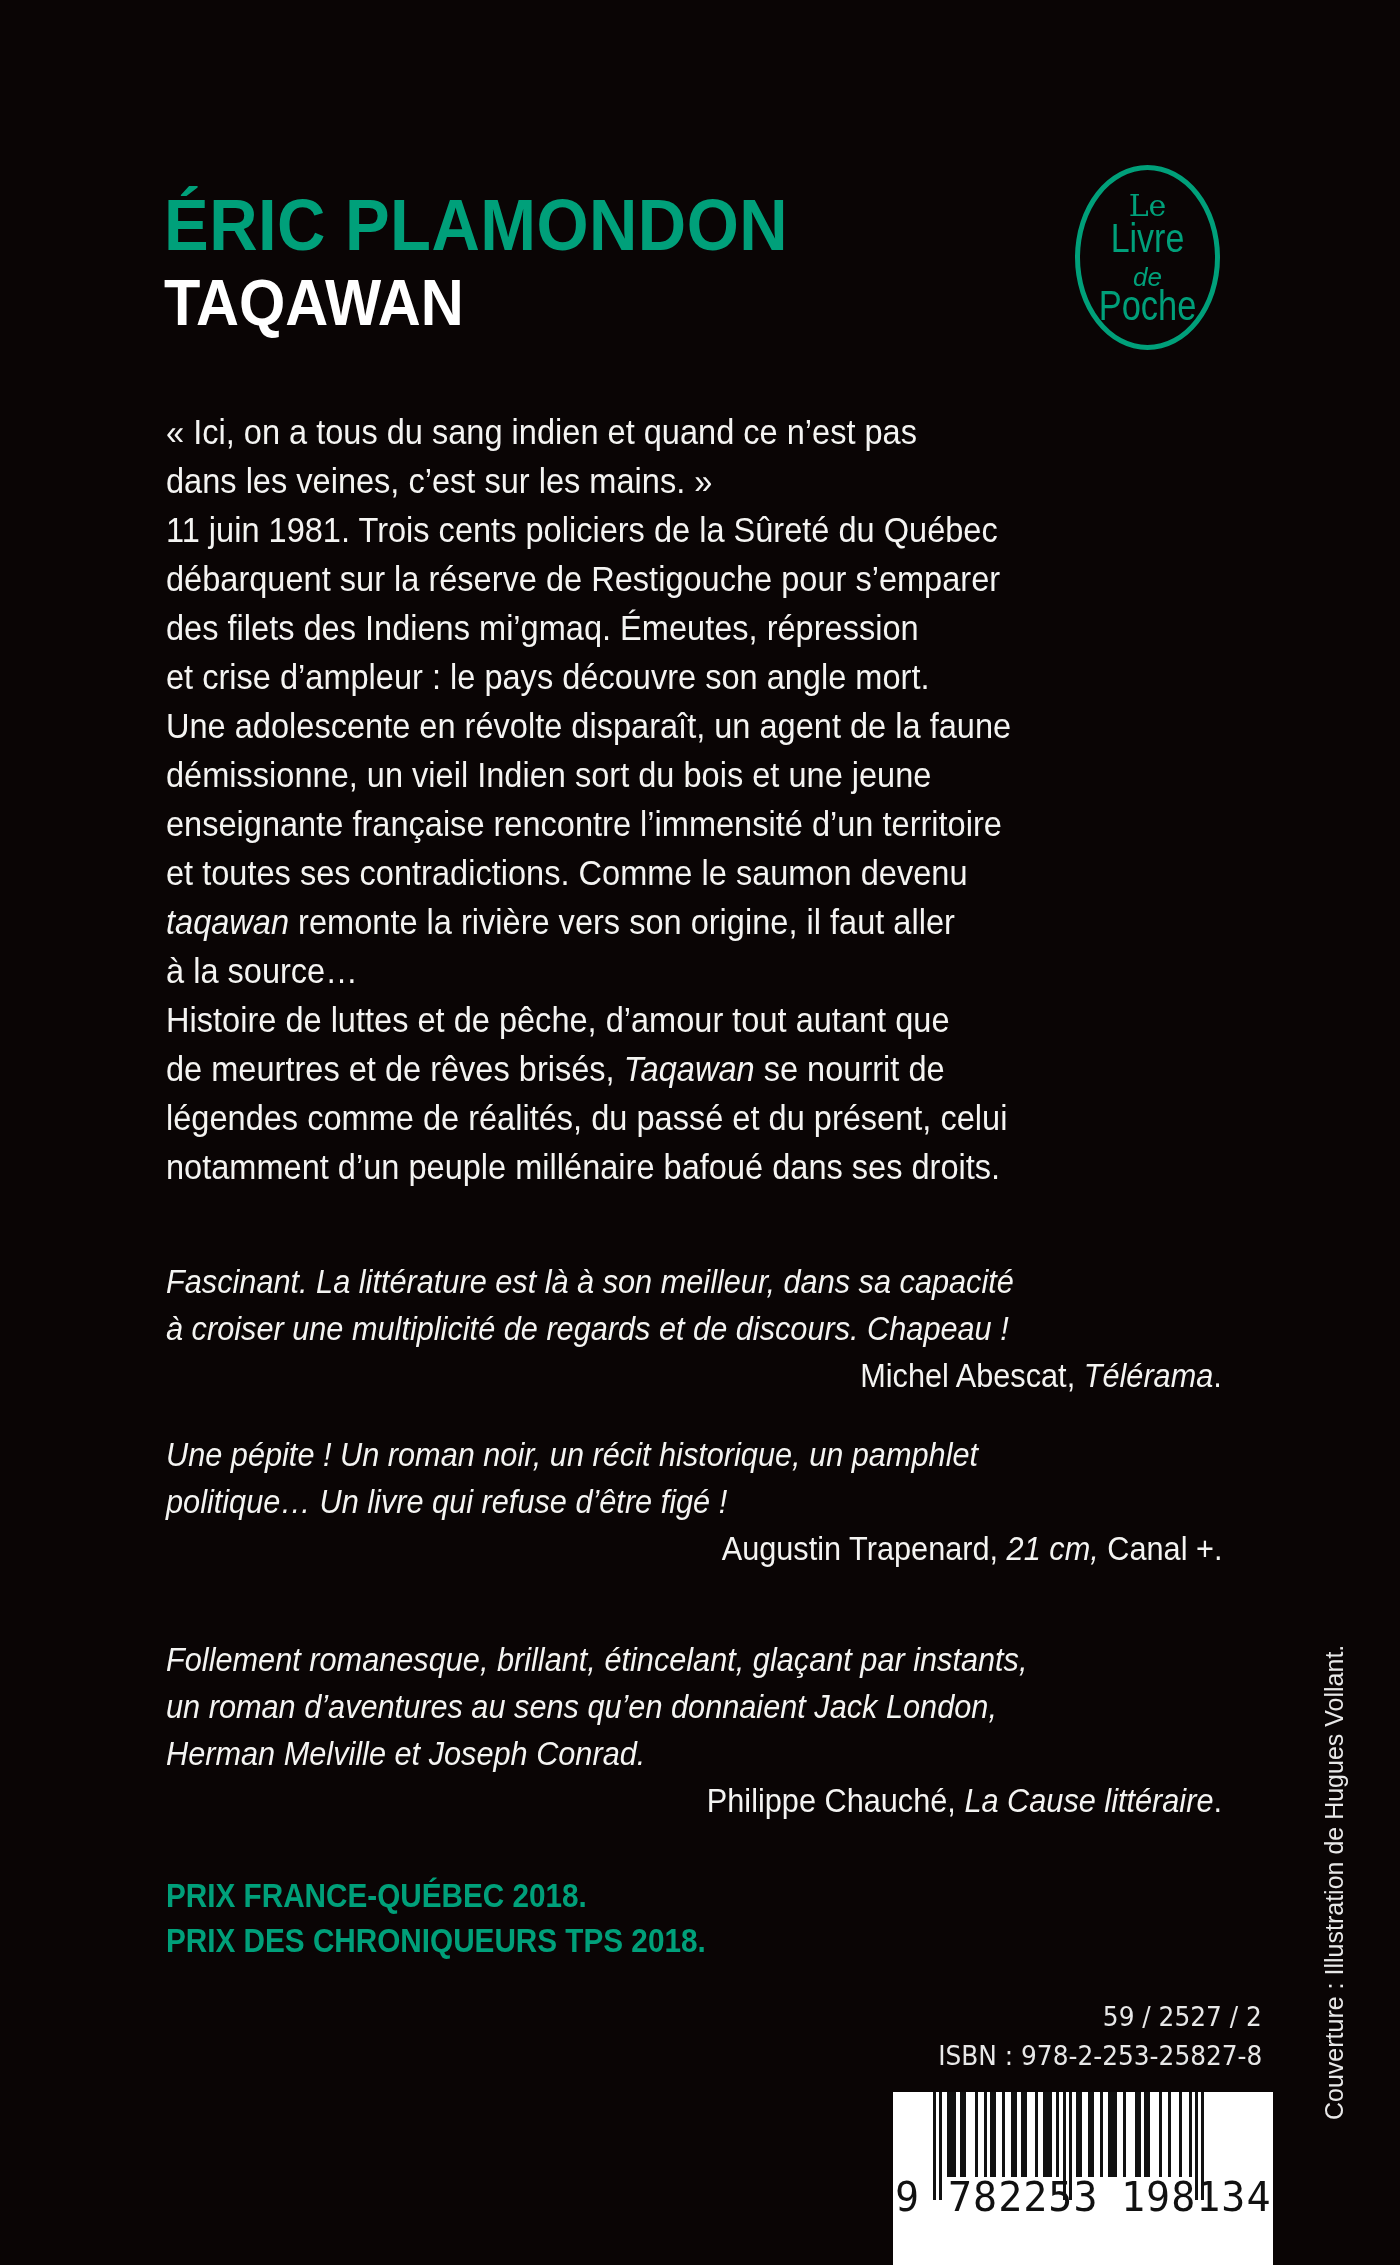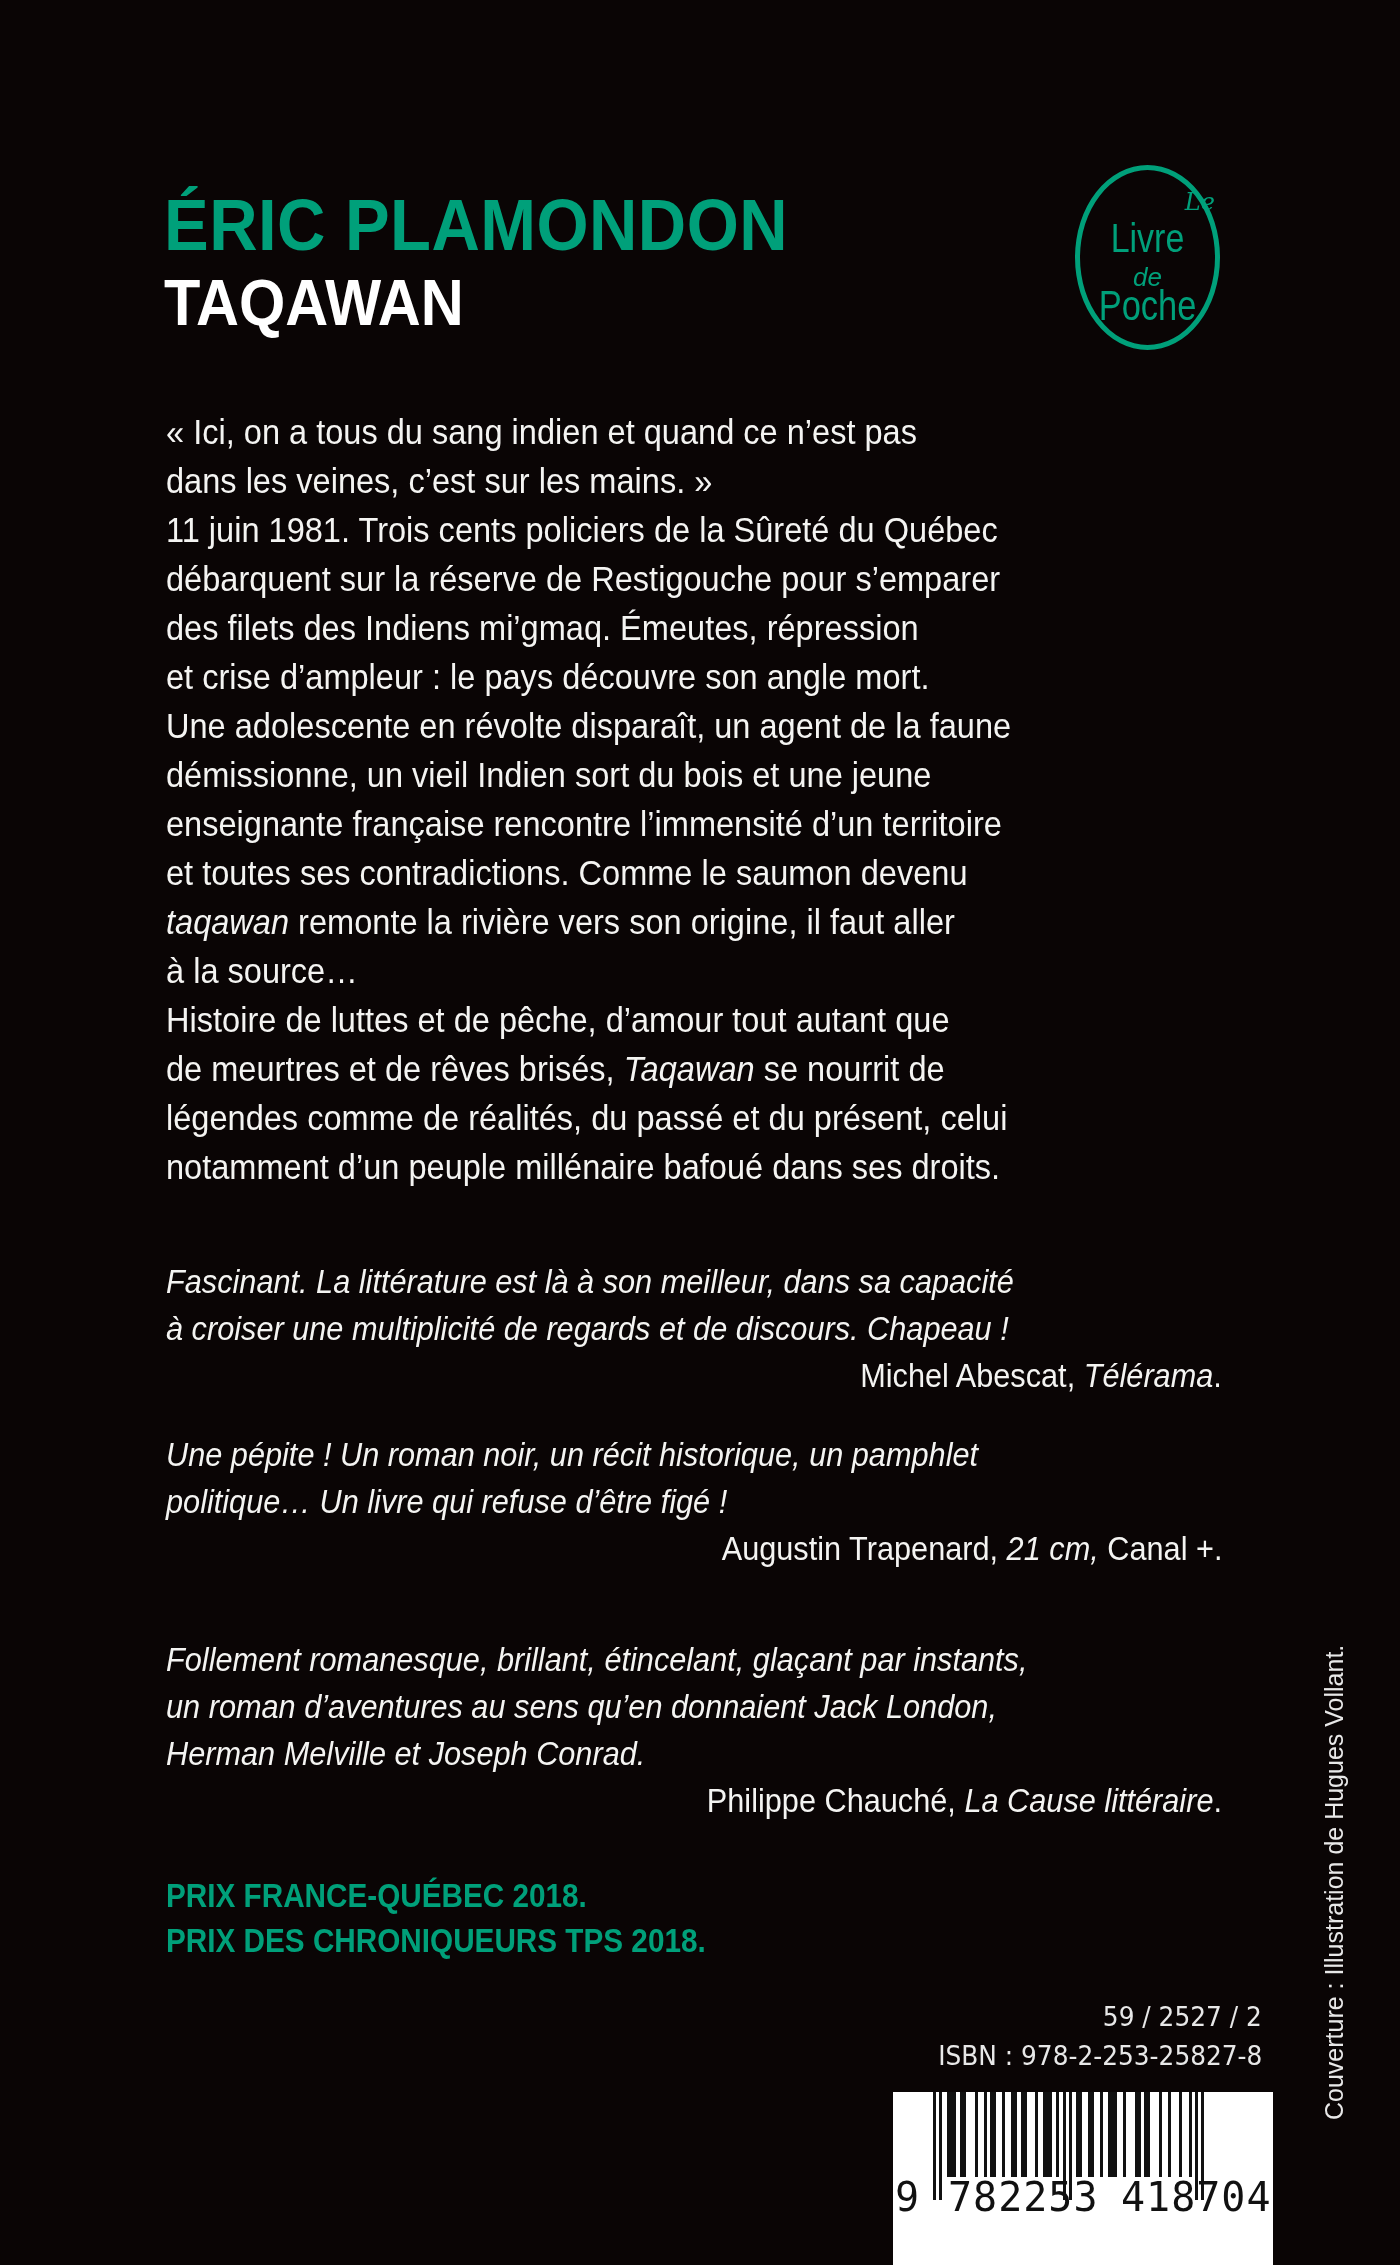--- a/index.html
+++ b/index.html
@@ -1,21 +1,21 @@
 <!DOCTYPE html>
 <html><head>
 <meta charset="utf-8">
 <style>
   html, body { margin:0; padding:0; }
   body { width:1400px; height:2265px; background:#0a0505; position:relative; overflow:hidden; font-family:"Liberation Sans", sans-serif; color:#f4f4f2; }
   .abs { position:absolute; white-space:nowrap; }
   .author { left:164px; top:184px; font-size:72px; font-weight:bold; color:#00a07a; letter-spacing:0.5px; transform:scaleX(0.93); transform-origin:left top; }
   .title { left:164px; top:266px; font-size:64px; font-weight:bold; color:#ffffff; transform:scaleX(0.93); transform-origin:left top; }
   .logo { left:1075px; top:165px; width:145px; height:185px; border:5px solid #00a07a; border-radius:50%; box-sizing:border-box; color:#00a07a; text-align:center; }
-  .logo .l1 { position:absolute; left:0; right:0; top:18px; font-size:24px; font-style:italic; font-family:"DejaVu Serif", serif;text-align:right; }
+  .logo .l1 { position:absolute; left:0; right:0; top:18px; font-size:30px; font-family:"DejaVu Serif", serif; }
   .logo .l2 { position:absolute; left:0; right:0; top:46px; font-size:40px; transform:scaleX(0.85); }
   .logo .l3 { position:absolute; left:0; right:0; top:92px; font-size:26px; font-style:italic; }
   .logo .l4 { position:absolute; left:0; right:0; top:112px; font-size:42px; transform:scaleX(0.82); }
   .body-line { left:166px; font-size:35px; line-height:40px; transform:scaleX(0.93); transform-origin:left top; }
   .quote-line { left:166px; font-size:33px; line-height:40px; font-style:italic; transform:scaleX(0.93); transform-origin:left top; }
   .attrib { right:178px; font-size:33px; line-height:40px; transform:scaleX(0.93); transform-origin:right top; }
   .prize { left:166px; font-size:33px; line-height:40px; font-weight:bold; color:#00a07a; transform:scaleX(0.9); transform-origin:left top; }
   .code { right:138px; font-size:27px; line-height:32px; color:#e8e8e8; font-family:"DejaVu Sans", sans-serif; transform:scaleX(0.92); transform-origin:right top; }
   .credit { left:1320px; top:2120px; font-size:25px; color:#e8e8e8; transform:rotate(-90deg); transform-origin:left top; white-space:nowrap; }
   .barcode { left:893px; top:2092px; width:380px; height:173px; background:#ffffff; }
@@ -103,17 +103,17 @@
       <span style="width:3px;height:85px;margin-left:9px"></span>
     <span style="width:3px;height:85px;margin-left:6px"></span>
       <span style="width:3px;height:85px;margin-left:8px"></span>
     <span style="width:3px;height:85px;margin-left:7px"></span>
       <span style="width:3px;height:108px;margin-left:3px"></span>
     <span style="width:3px;height:108px;margin-left:3px"></span>
   </div>
   <div class="bar-digits">
     <span class="bd0">9</span>
     <span class="bd1">782253</span>
-    <span class="bd2">418704</span>
+    <span class="bd2">198134</span>
   </div>
 </div>
 
 <div class="abs credit">Couverture : Illustration de Hugues Vollant.</div>
 
 </body></html>

